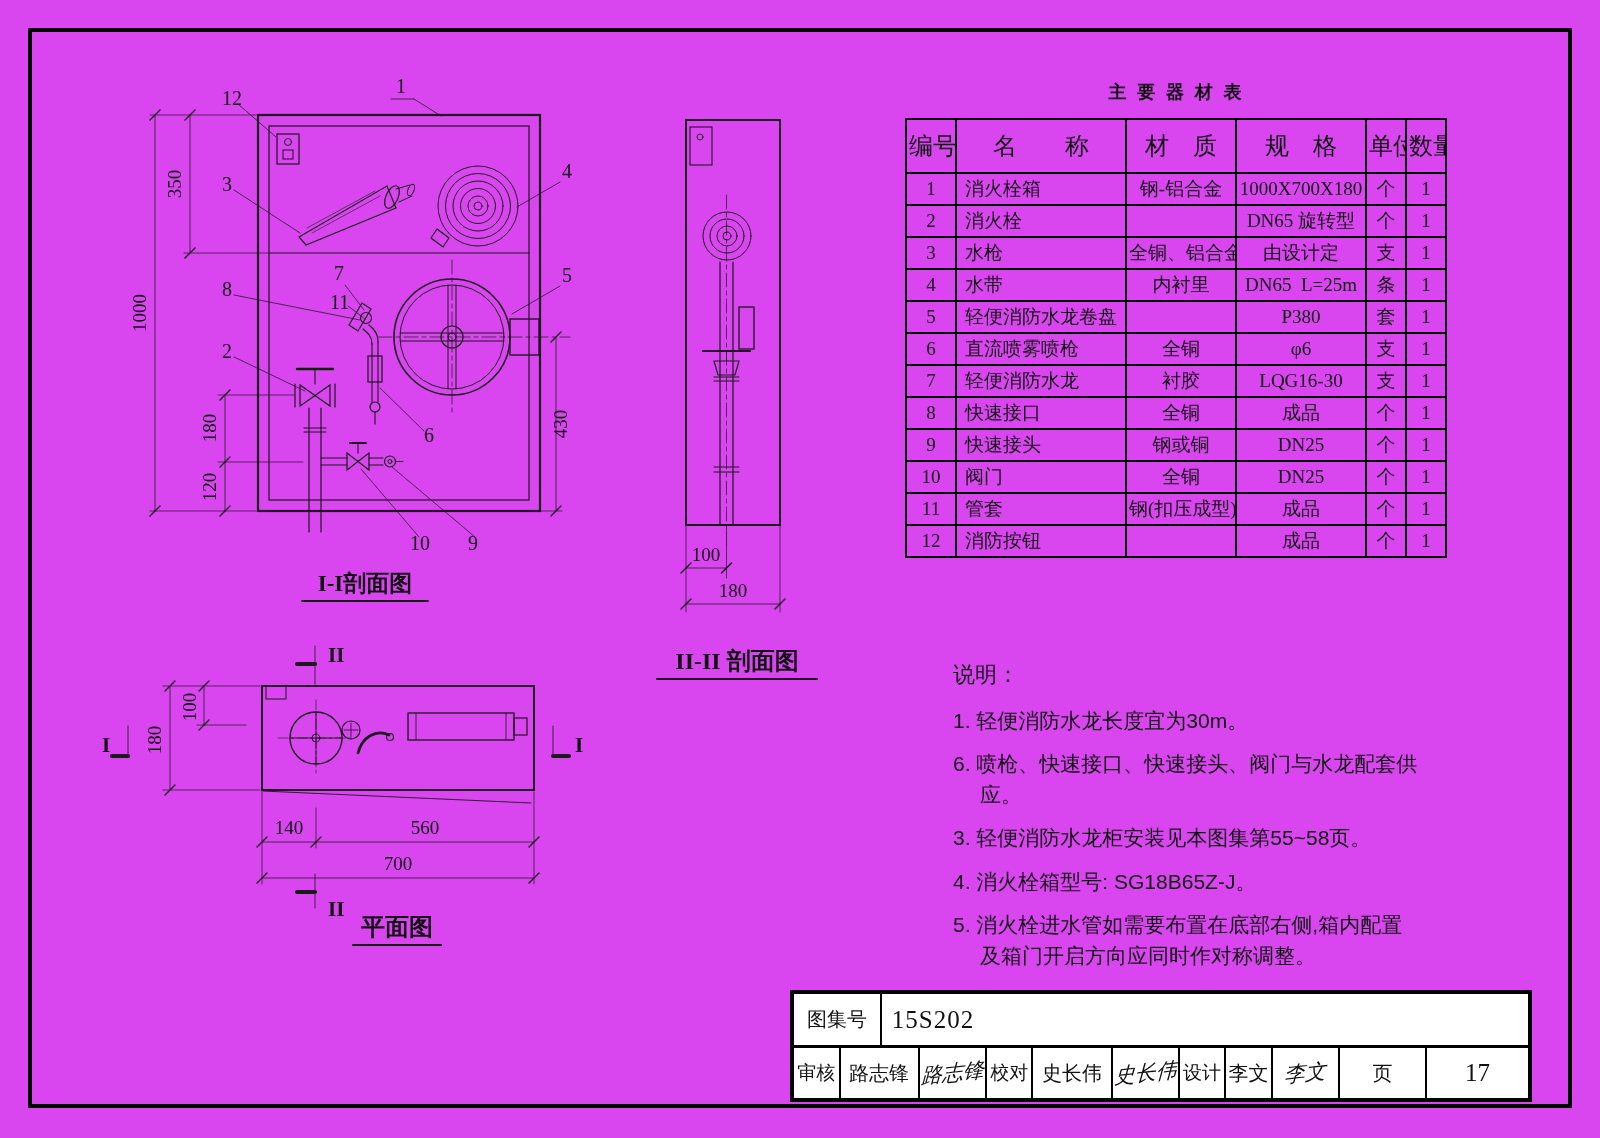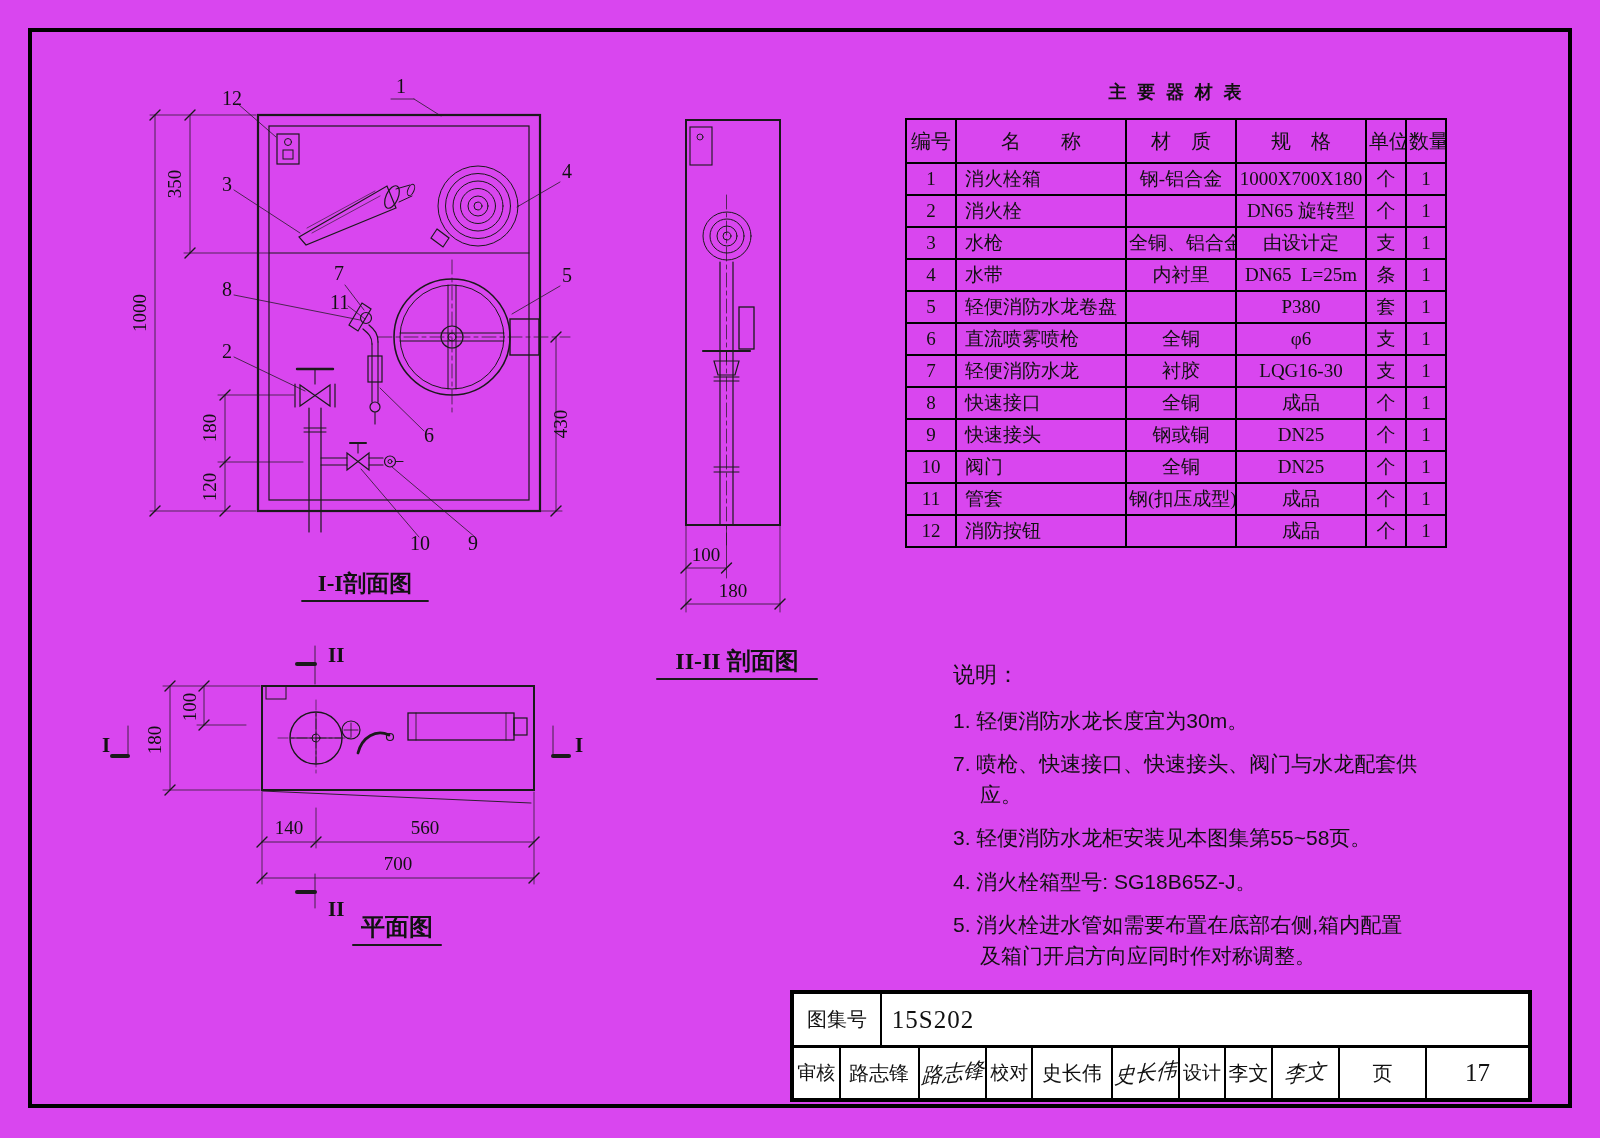--- a/index.html
+++ b/index.html
@@ -11,21 +11,21 @@
   svg.drawings text { fill:#111; font-family:"Liberation Serif",serif; }
   .dimtext { font-size:19px; }
   .callout { font-size:20px; }
   .caption { font-size:23px; font-weight:bold; font-family:"Liberation Sans",sans-serif; }
   .marker { font-size:21px; font-weight:bold; font-family:"Liberation Serif",serif; }
 
   .table-wrap { position:absolute; left:905px; top:80px; width:540px; }
   .table-title { text-align:center; font-size:18px; font-weight:bold; margin-bottom:14px;font-family:Liberation Mono, monospace; }
   table.equip { border-collapse:collapse; width:540px; table-layout:fixed; font-family:"Liberation Serif",serif; }
   .equip th,.equip td { border:2px solid #000; font-weight:normal; text-align:center; font-size:19px; height:32px; padding:0 2px; overflow:hidden; white-space:nowrap; }
-  .equip thead th { height:44px; font-size:20px; }
+  .equip thead th { height:54px; font-size:24px; }
   .equip td.c1 { text-align:left; padding-left:8px;margin-left:44px; }
   .equip td.c3 { white-space:pre; }
 
   .notes { position:absolute; left:953px; top:660px; width:470px; }
   .notes-title { font-size:22px; margin-bottom:16px; }
   .note-item { font-size:21px; line-height:1.45; margin-bottom:13px; padding-left:27px; text-indent:-27px; }
 
   .titleblock { position:absolute; left:790px; top:990px; width:742px; border:4px solid #000; background:#fff; }
   .tb-row { display:flex; align-items:stretch; }
   .tb-row1 { height:54px; border-bottom:3px solid #000; }
@@ -438,21 +438,21 @@
             <td class="c5">1</td>
           </tr>
         </tbody>
     </table>
   </div>
 
   <div class="notes">
     <div class="notes-title">说明：</div>
     <div class="notes-list">
         <div class="note-item">1. 轻便消防水龙长度宜为30m。</div>
-        <div class="note-item">7. 喷枪、快速接口、快速接头、阀门与水龙配套供应。</div>
+        <div class="note-item">6. 喷枪、快速接口、快速接头、阀门与水龙配套供应。</div>
         <div class="note-item">3. 轻便消防水龙柜安装见本图集第55~58页。</div>
         <div class="note-item">4. 消火栓箱型号: SG18B65Z-J。</div>
         <div class="note-item">5. 消火栓进水管如需要布置在底部右侧,箱内配置及箱门开启方向应同时作对称调整。</div>
       </div>
   </div>
 
   <div class="titleblock">
     <div class="tb-row tb-row1">
       <div class="tb-cell tb-atlas-label">图集号</div>
       <div class="tb-cell tb-atlas-no last">15S202</div>

